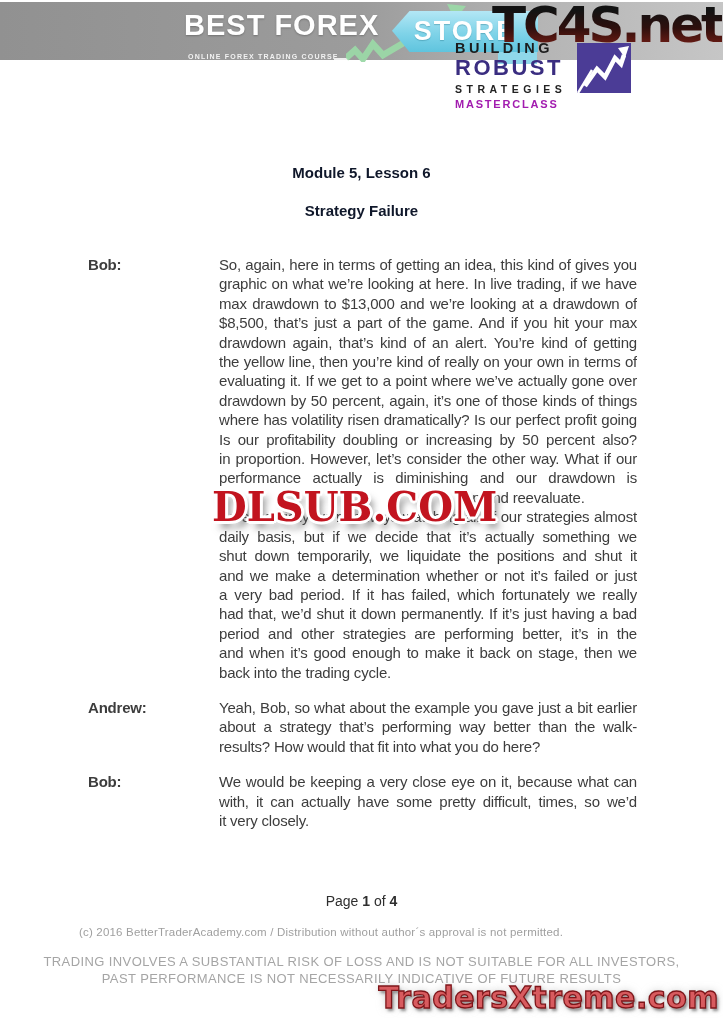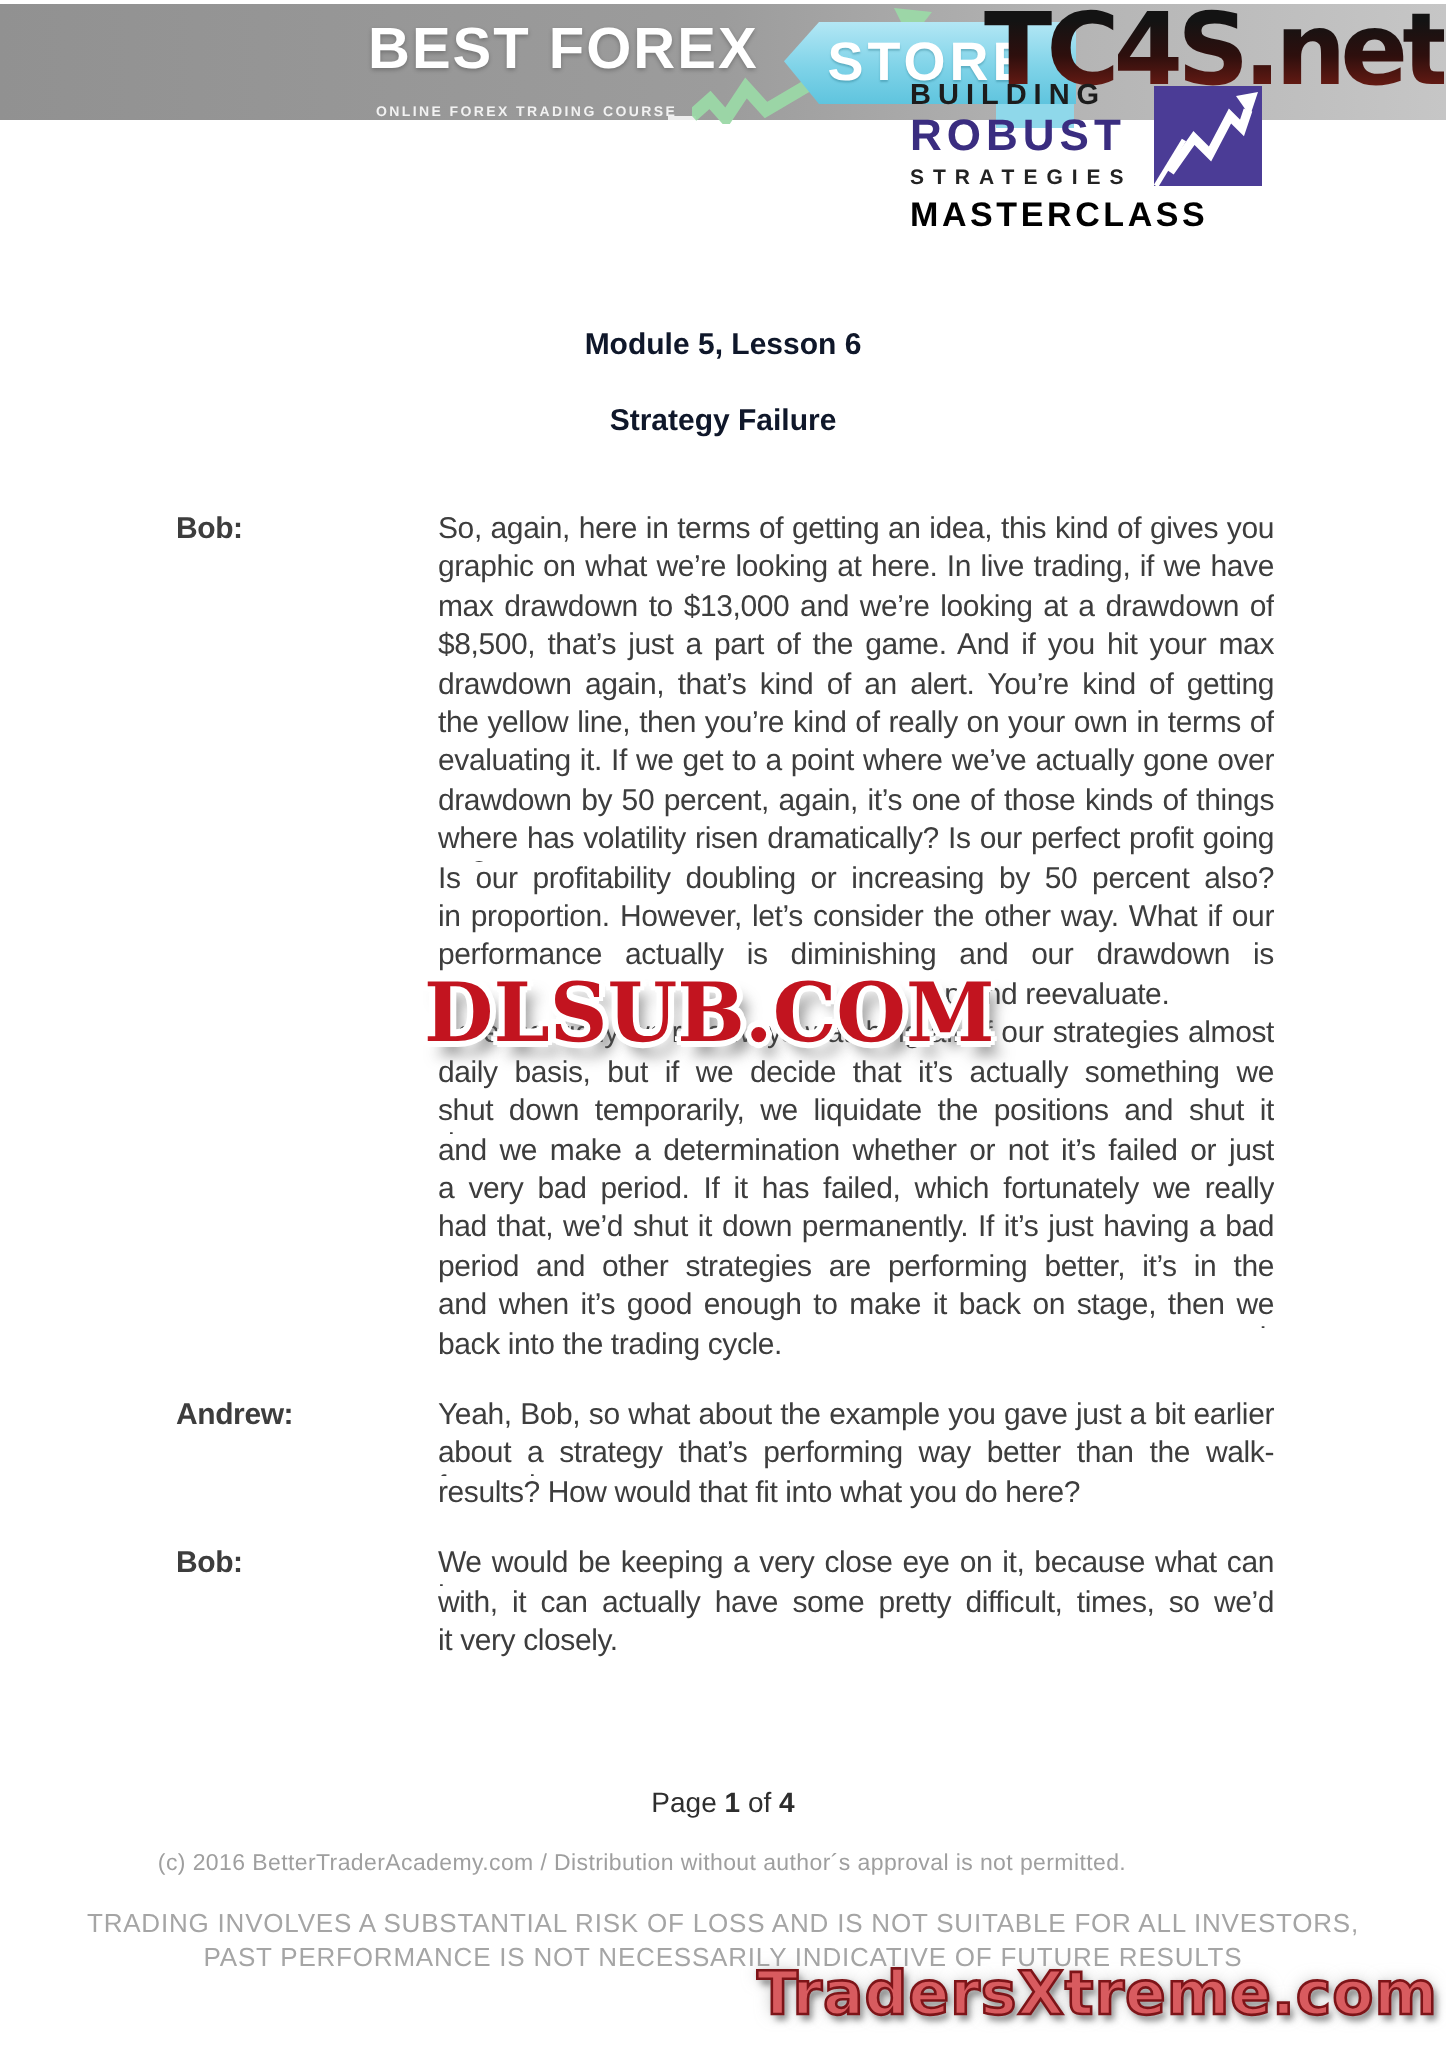--- a/index.html
+++ b/index.html
@@ -44,21 +44,21 @@
     background:linear-gradient(180deg,#131313 25%,#2e0f0d 55%,#7c1f16 92%);
     -webkit-background-clip:text; background-clip:text; color:transparent;
     text-shadow:none;
   }
 
   
   .masterclass { position:absolute; left:455px; top:40px; width:185px; color:#141414; }
   .mc-row1 { font-size:14.5px; font-weight:bold; letter-spacing:3.5px; color:#1c1c1c; }
   .mc-row2 { font-size:22px; font-weight:bold; letter-spacing:2.5px; color:#3a2d80; margin-top:-1px; }
   .mc-row3 { font-size:10.5px; letter-spacing:4.5px; color:#222; margin-top:2px; font-weight:bold; }
-  .mc-row4 { font-size:17px; font-weight:bold; letter-spacing:1.8px; color:#000000; margin-top:3px; }
+  .mc-row4 { font-size:11px; font-weight:bold; letter-spacing:1.8px; color:#a21caf; margin-top:3px; }
   .mc-square { position:absolute; left:122px; top:3px; width:54px; height:50px; background:#4b3c96; }
 
   
   .doc-title { position:absolute; top:164px; left:0; width:723px; text-align:center;
     font-weight:bold; font-size:15px; color:#0f172a; }
   .doc-title .t2 { margin-top:21px; }
 
   
   .transcript { position:absolute; top:256px; left:88px; width:550px;
     font-size:15px; letter-spacing:-0.2px; color:#3d3d3d; }

